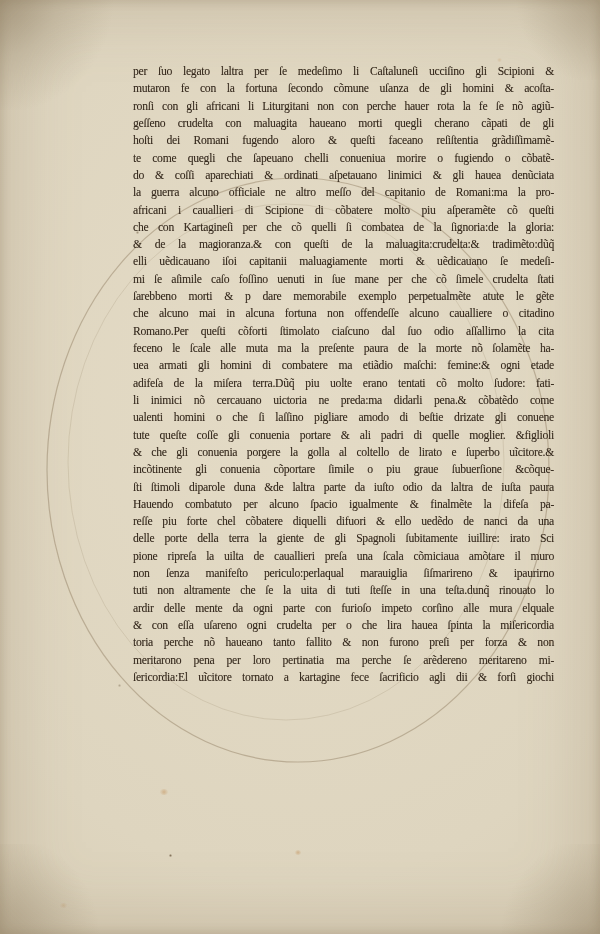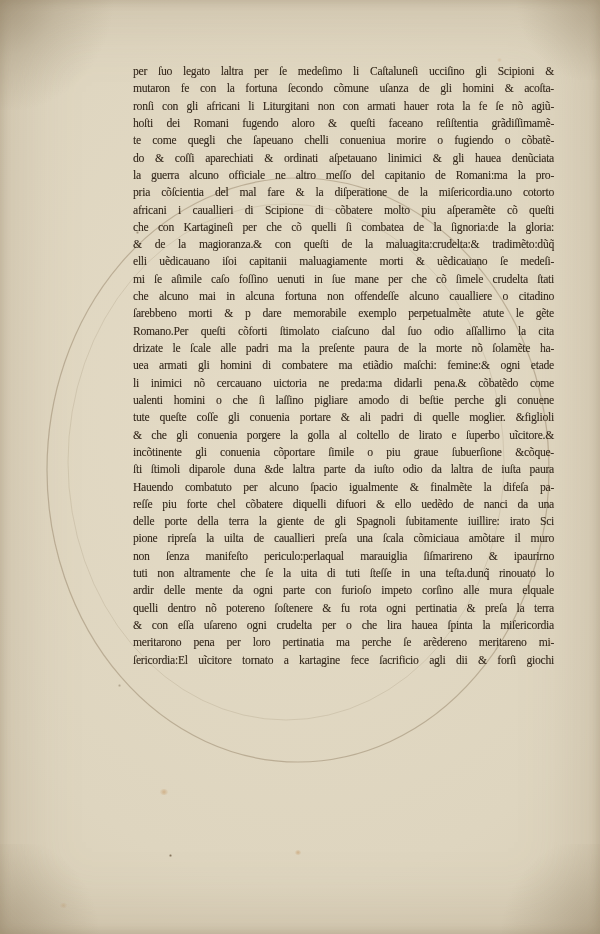--- a/index.html
+++ b/index.html
@@ -48,51 +48,52 @@
 <div class="page">
 
   <svg class="stamp" width="600" height="934" viewBox="0 0 600 934">
     <ellipse cx="298" cy="470" rx="251" ry="292" fill="none" stroke="rgba(125,106,77,0.38)" stroke-width="1.2"></ellipse>
     <ellipse cx="286" cy="462" rx="218" ry="258" fill="none" stroke="rgba(125,106,77,0.16)" stroke-width="1"></ellipse>
   </svg>
 
   <div class="textblock" id="textblock">
       <div class="line">per ſuo legato laltra per ſe medeſimo li Caſtaluneſi ucciſino gli Scipioni &amp;</div>
       <div class="line">mutaron fe con la fortuna ſecondo cõmune uſanza de gli homini &amp; acoſta-</div>
-      <div class="line">ronſi con gli africani li Liturgitani non con armati hauer rota la fe ſe nõ agiũ-</div>
+      <div class="line">ronſi con gli africani li Liturgitani non con perche hauer rota la fe ſe nõ agiũ-</div>
+      <div class="line">geſſeno crudelta con maluagita haueano morti quegli cherano cãpati de gli</div>
       <div class="line">hoſti dei Romani fugendo aloro &amp; queſti faceano reſiſtentia grãdiſſimamẽ-</div>
       <div class="line">te come quegli che ſapeuano chelli conueniua morire o fugiendo o cõbatẽ-</div>
       <div class="line">do &amp; coſſi aparechiati &amp; ordinati aſpetauano linimici &amp; gli hauea denũciata</div>
       <div class="line">la guerra alcuno officiale ne altro meſſo del capitanio de Romani:ma la pro-</div>
-      <div class="line">pria cõſcientia del mal fare &amp; la diſperatione de la miſericordia.uno cotorto</div>
       <div class="line">africani i cauallieri di Scipione di cõbatere molto piu aſperamẽte cõ queſti</div>
       <div class="line">che con Kartagineſi per che cõ quelli ſi combatea de la ſignoria:de la gloria:</div>
       <div class="line">&amp; de la magioranza.&amp; con queſti de la maluagita:crudelta:&amp; tradimẽto:dũq̃</div>
       <div class="line">elli uẽdicauano iſoi capitanii maluagiamente morti &amp; uẽdicauano ſe medeſi-</div>
       <div class="line">mi ſe aſimile caſo foſſino uenuti in ſue mane per che cõ ſimele crudelta ſtati</div>
+      <div class="line">ſarebbeno morti &amp; p dare memorabile exemplo perpetualmẽte atute le gẽte</div>
       <div class="line">che alcuno mai in alcuna fortuna non offendeſſe alcuno caualliere o citadino</div>
-      <div class="line">ſarebbeno morti &amp; p dare memorabile exemplo perpetualmẽte atute le gẽte</div>
       <div class="line">Romano.Per queſti cõforti ſtimolato ciaſcuno dal ſuo odio aſſallirno la cita</div>
-      <div class="line">drizate le ſcale alle padri ma la preſente paura de la morte nõ ſolamẽte ha-</div>
+      <div class="line">feceno le ſcale alle muta ma la preſente paura de la morte nõ ſolamẽte ha-</div>
       <div class="line">uea armati gli homini di combatere ma etiãdio maſchi: femine:&amp; ogni etade</div>
+      <div class="line">adifeſa de la miſera terra.Dũq̃ piu uolte erano tentati cõ molto ſudore: fati-</div>
       <div class="line">li inimici nõ cercauano uictoria ne preda:ma didarli pena.&amp; cõbatẽdo come</div>
-      <div class="line">ualenti homini o che ſi laſſino pigliare amodo di beſtie perche gli conuene</div>
+      <div class="line">ualenti homini o che ſi laſſino pigliare amodo di beſtie drizate gli conuene</div>
       <div class="line">tute queſte coſſe gli conuenia portare &amp; ali padri di quelle moglier. &amp;figlioli</div>
       <div class="line">&amp; che gli conuenia porgere la golla al coltello de lirato e ſuperbo uĩcitore.&amp;</div>
       <div class="line">incõtinente gli conuenia cõportare ſimile o piu graue ſubuerſione &amp;cõque-</div>
       <div class="line">ſti ſtimoli diparole duna &amp;de laltra parte da iuſto odio da laltra de iuſta paura</div>
       <div class="line">Hauendo combatuto per alcuno ſpacio igualmente &amp; finalmẽte la difeſa pa-</div>
       <div class="line">reſſe piu forte chel cõbatere diquelli difuori &amp; ello uedẽdo de nanci da una</div>
       <div class="line">delle porte della terra la giente de gli Spagnoli ſubitamente iuillire: irato Sci</div>
       <div class="line">pione ripreſa la uilta de cauallieri preſa una ſcala cõmiciaua amõtare il muro</div>
       <div class="line">non ſenza manifeſto periculo:perlaqual marauiglia ſiſmarireno &amp; ipaurirno</div>
       <div class="line">tuti non altramente che ſe la uita di tuti ſteſſe in una teſta.dunq̃ rinouato lo</div>
       <div class="line">ardir delle mente da ogni parte con furioſo impeto corſino alle mura elquale</div>
-      <div class="line">quelli dentro nõ potereno ſoſtenere &amp; fu rota ogni pertinatia &amp; preſa la terra</div>
       <div class="line">&amp; con eſſa uſareno ogni crudelta per o che lira hauea ſpinta la miſericordia</div>
+      <div class="line">toria perche nõ haueano tanto fallito &amp; non furono preſi per forza &amp; non</div>
       <div class="line">meritarono pena per loro pertinatia ma perche ſe arẽdereno meritareno mi-</div>
       <div class="line">ſericordia:El uĩcitore tornato a kartagine fece ſacrificio agli dii &amp; forſi giochi</div>
     </div>
 
   <div class="fox dark" style="left:136px;top:231px;width:3px;height:3px;opacity:.55"></div>
   <div class="fox dark" style="left:118px;top:684px;width:3px;height:3px;opacity:.40"></div>
   <div class="fox orange" style="left:160px;top:789px;width:8px;height:6px"></div>
   <div class="fox orange" style="left:295px;top:850px;width:6px;height:5px"></div>
   <div class="fox dark" style="left:169px;top:854px;width:3px;height:3px;opacity:.8"></div>
   <div class="fox orange" style="left:497px;top:58px;width:5px;height:4px;opacity:.5"></div>

